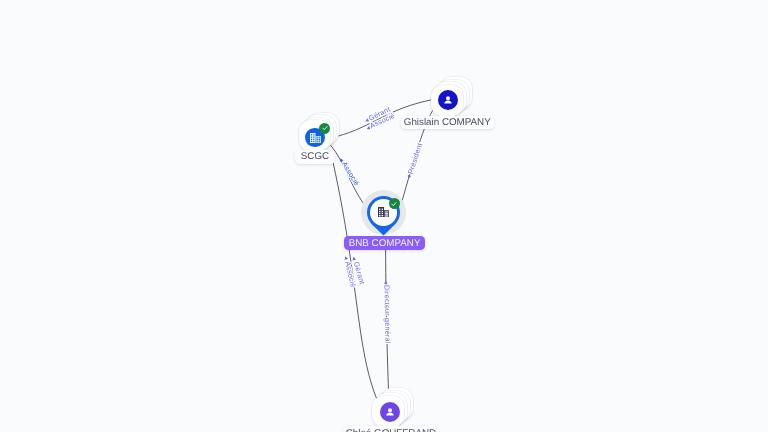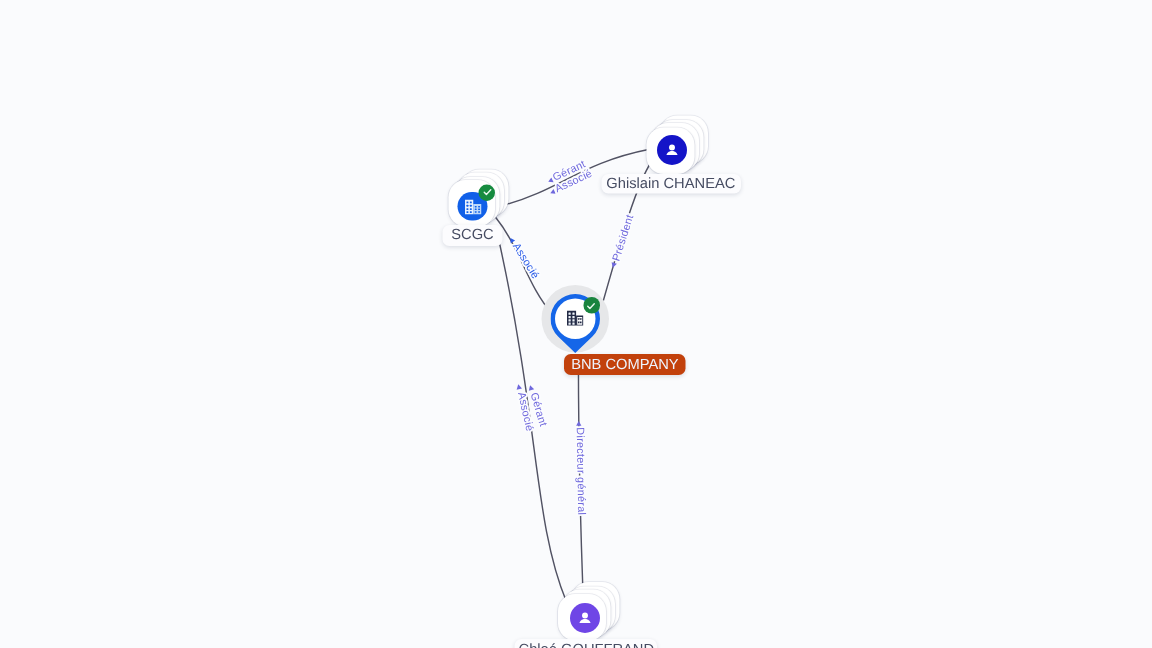--- a/index.html
+++ b/index.html
@@ -17,21 +17,21 @@
   
   .stack{position:absolute;}
   .stack .card{position:absolute;background:#ffffff;border-radius:11.5px;
     box-shadow:0 1px 2.2px rgba(40,50,90,.10), 0 0 0 0.55px rgba(60,70,110,.10);}
   .avatar{position:absolute;border-radius:50%;display:flex;align-items:center;justify-content:center;}
 
   .pill{position:absolute;background:#fcfcfe;border-radius:4.5px;
     font-size:9.8px;color:#464c62;white-space:nowrap;
     box-shadow:0 1px 3px rgba(30,40,80,.14);
     display:flex;align-items:center;justify-content:center;}
-  .pill.focus{background:#c2410c;color:#eef4ff;margin-left:32px;}
+  .pill.focus{background:#8b5cf6;color:#eef4ff;}
 </style>
 </head>
 <body>
 
 <div id="canvas">
 
   <svg class="layer" viewBox="0 0 768 432">
     <defs>
       <filter id="halo" x="-60%" y="-60%" width="220%" height="220%">
         <feGaussianBlur stdDeviation="3"></feGaussianBlur>
@@ -126,21 +126,21 @@
       <div class="card" style="left:3px;top:-2.5px;width:31.6px;height:31.6px;"></div>
       <div class="card" style="left:0;top:0;width:31.6px;height:31.6px;"></div>
       <div class="avatar" style="left:6.8px;top:5.4px;width:20.6px;height:20.6px;background:#1414c8;">
         <svg width="14" height="14" viewBox="0 0 24 24">
           <circle cx="12" cy="9.1" r="3.4" fill="#ffffff"></circle>
           <path fill="#ffffff" d="M12 13.0c-4.0 0-6.0 2.8-6.35 4.8h12.7C18.0 15.8 16.0 13.0 12 13.0z"></path>
         </svg>
       </div>
     </div>
     <div class="pill" style="left:400.7px;top:115.7px;width:93.1px;height:13.3px;">
-      <span>Ghislain CHANEAC</span>
+      <span>Ghislain COMPANY</span>
     </div>
 
     <div class="stack" style="left:372.4px;top:395.8px;">
       <div class="card" style="left:9px;top:-7.5px;width:31.6px;height:31.6px;"></div>
       <div class="card" style="left:6px;top:-5px;width:31.6px;height:31.6px;"></div>
       <div class="card" style="left:3px;top:-2.5px;width:31.6px;height:31.6px;"></div>
       <div class="card" style="left:0;top:0;width:31.6px;height:31.6px;"></div>
       <div class="avatar" style="left:7.3px;top:5.9px;width:20.4px;height:20.4px;background:#6f46e6;">
         <svg width="14" height="14" viewBox="0 0 24 24">
           <circle cx="12" cy="9.1" r="3.4" fill="#ffffff"></circle>

